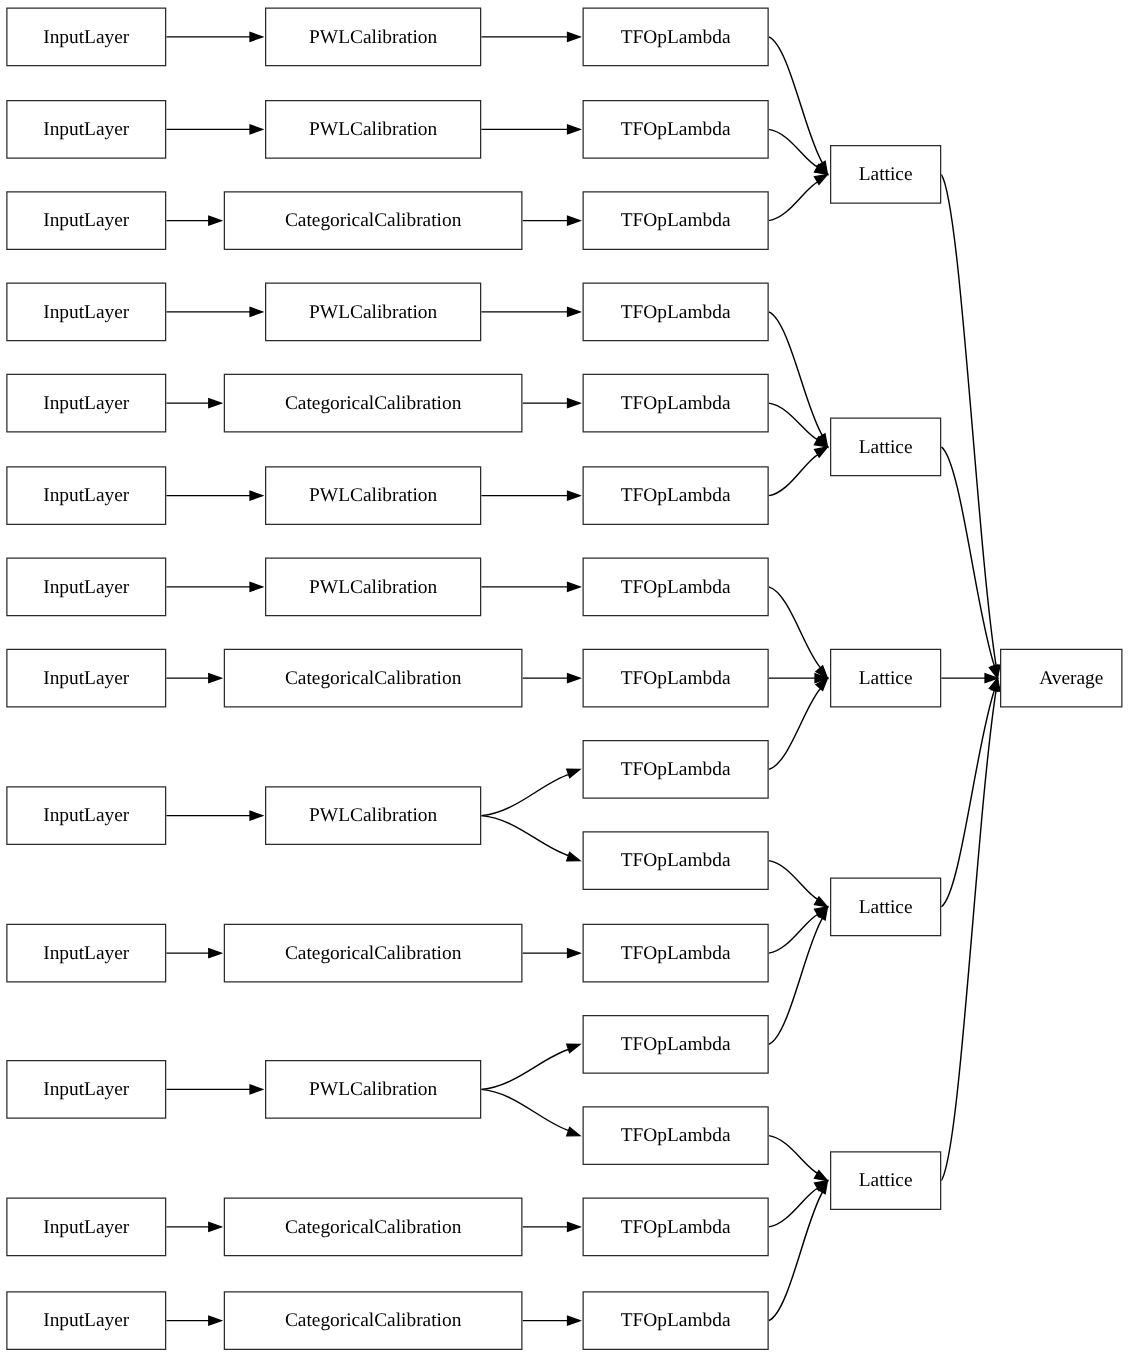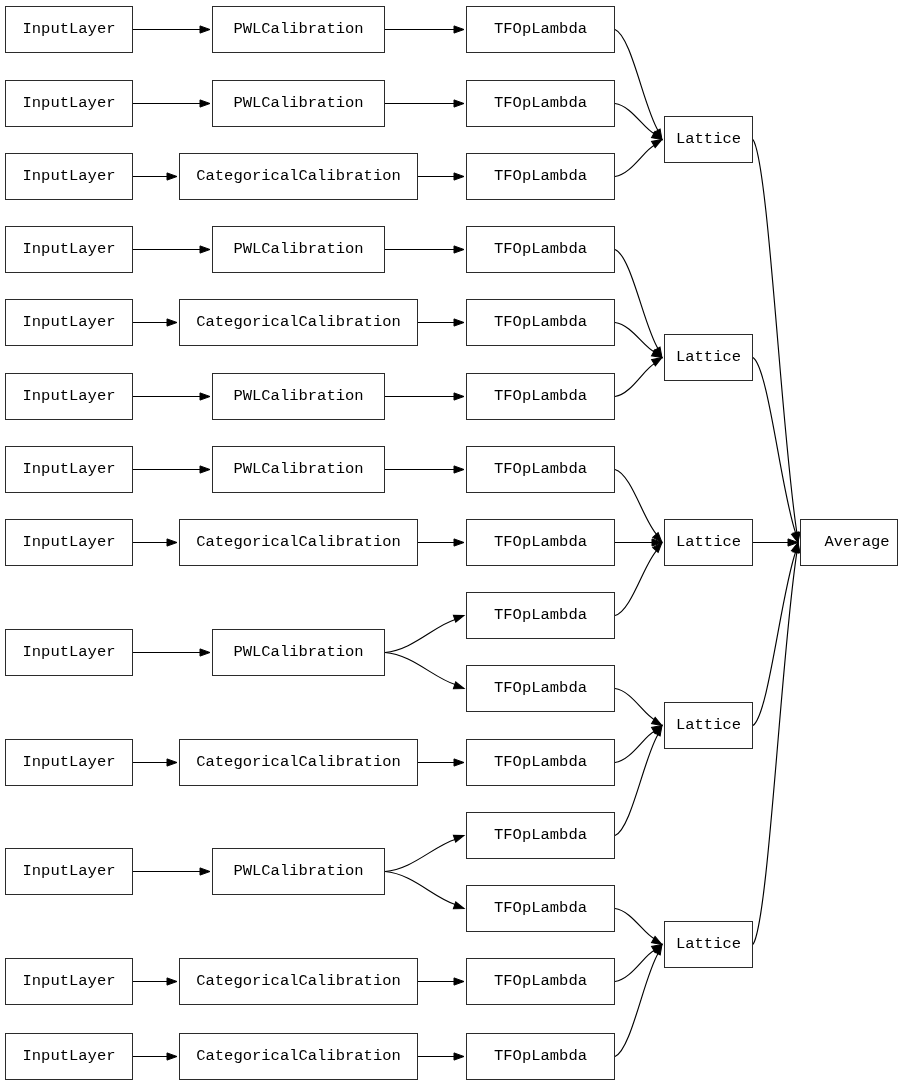--- a/index.html
+++ b/index.html
@@ -1,20 +1,20 @@
 <!DOCTYPE html>
 <html><head>
 <meta charset="utf-8">
 <style>
   html,body{margin:0;padding:0;background:#ffffff;}
   #canvas{position:relative;width:905px;height:1087px;background:#ffffff;
           font-family:"Liberation Serif","DejaVu Serif",serif;overflow:hidden;}
   .node{position:absolute;box-sizing:border-box;border:1px solid #2b2b2b;
         background:#ffffff;display:flex;align-items:center;justify-content:center;
-        font-size:15.5px;color:#000000;line-height:1;white-space:nowrap;z-index:2;font-family:Liberation Mono, monospace;}
+        font-size:15.5px;color:#000000;line-height:1;white-space:nowrap;z-index:2;}
   #edges{position:absolute;left:0;top:0;width:905px;height:1087px;z-index:1;}
   #edges path{fill:none;stroke:#000000;stroke-width:1.15;}
   #edges polygon{fill:#000000;stroke:#000000;stroke-width:1;}
 </style>
 </head>
 <body>
 
 <div id="canvas">
   <svg id="edges" viewBox="0 0 905 1087" width="905" height="1087">
       <g>

